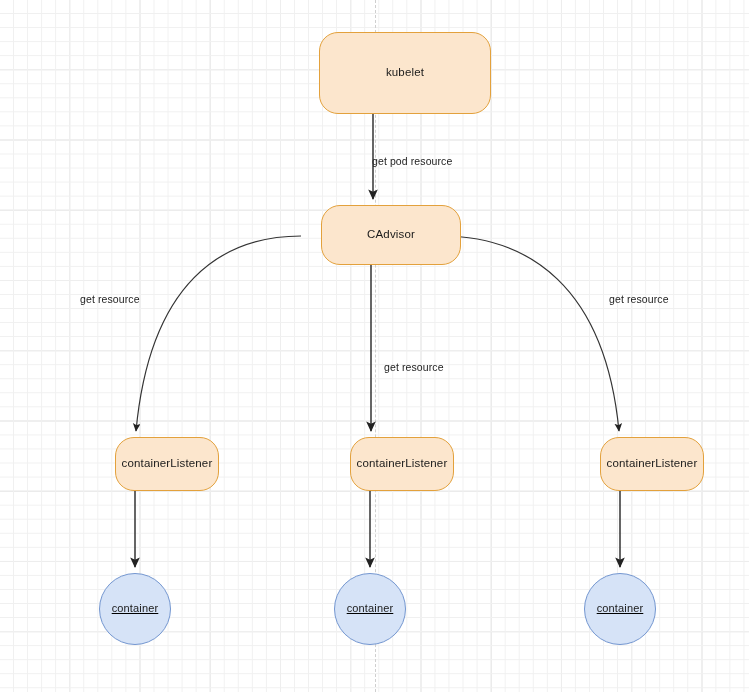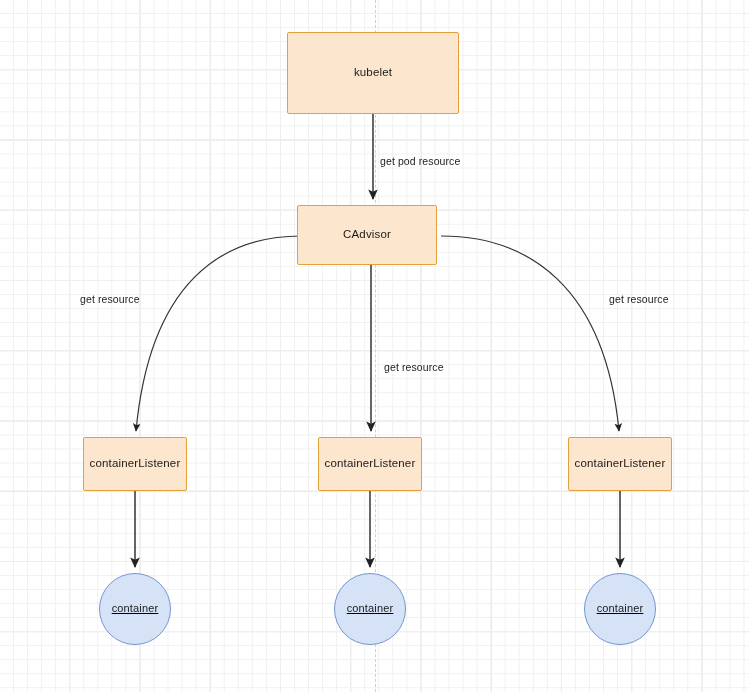--- a/index.html
+++ b/index.html
@@ -41,21 +41,22 @@
     position: absolute;
     box-sizing: border-box;
     display: flex;
     align-items: center;
     justify-content: center;
     text-align: center;
   }
   .node-box {
     background: #fce6cd;
     border: 1.4px solid #e3a13c;
-    border-radius: 2px;
+    border-radius: 19px;
+    margin-left: 32px;
   }
   .node-circle {
     background: #d6e3f7;
     border: 1.4px solid #7396d0;
     border-radius: 50%;
     text-decoration: underline;
   }
   .node-label {
     font-family: "Liberation Sans", sans-serif;
     font-size: 11.5px;
@@ -109,21 +110,21 @@
 
     <path d="M370,491 L370,567" fill="none" stroke="#333333" stroke-width="1.5" marker-end="url(#arrowhead)"></path>
 
     <path d="M620,491 L620,567" fill="none" stroke="#333333" stroke-width="1.5" marker-end="url(#arrowhead)"></path>
   </svg>
 
   <div class="node node-box" style="left:287px; top:32px; width:172px; height:82px;">
     <span class="node-label">kubelet</span>
   </div>
 
-  <div class="node node-box" style="left:297px; top:205px; width:140px; height:60px;">
+  <div class="node node-box" style="left:289px; top:205px; width:140px; height:60px;">
     <span class="node-label">CAdvisor</span>
   </div>
 
   <div class="node node-box" style="left:83px; top:437px; width:104px; height:54px;">
     <span class="node-label">containerListener</span>
   </div>
 
   <div class="node node-box" style="left:318px; top:437px; width:104px; height:54px;">
     <span class="node-label">containerListener</span>
   </div>
@@ -137,21 +138,21 @@
   </div>
 
   <div class="node node-circle" style="left:334px; top:573px; width:72px; height:72px;">
     <span class="node-label circle-label">container</span>
   </div>
 
   <div class="node node-circle" style="left:584px; top:573px; width:72px; height:72px;">
     <span class="node-label circle-label">container</span>
   </div>
 
-  <div class="edge-label" style="left:380px; top:155px;">get pod resource</div>
+  <div class="edge-label" style="left:372px; top:155px;">get pod resource</div>
 
   <div class="edge-label" style="left:80px; top:293px;">get resource</div>
 
   <div class="edge-label" style="left:384px; top:361px;">get resource</div>
 
   <div class="edge-label" style="left:609px; top:293px;">get resource</div>
 
 </div>
 
 </body></html>

